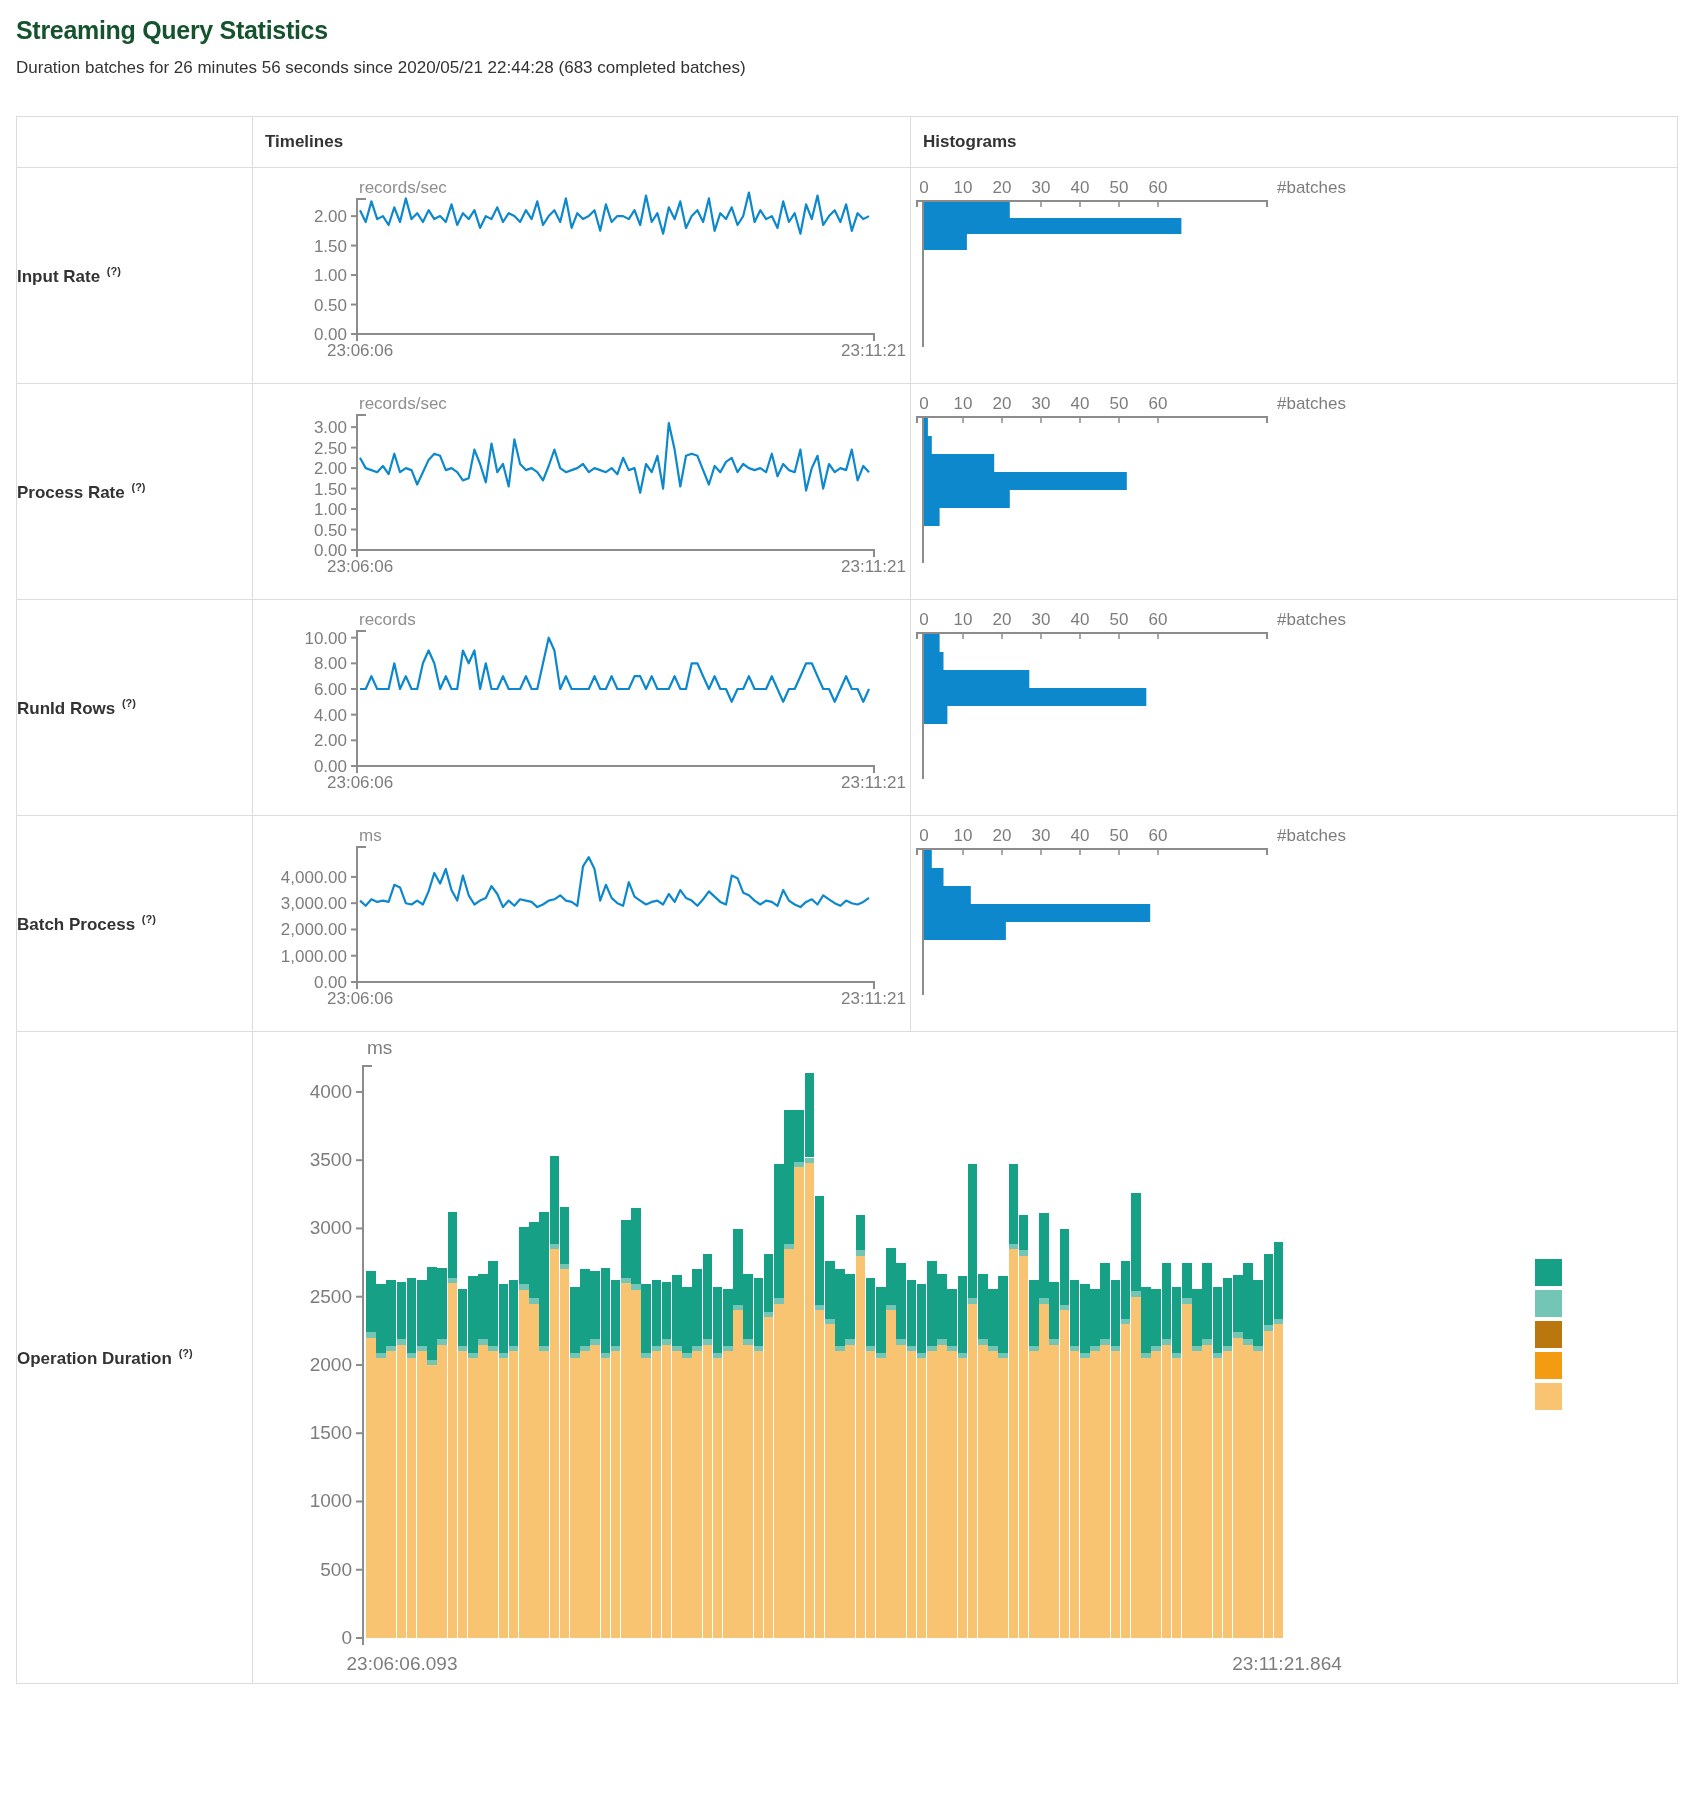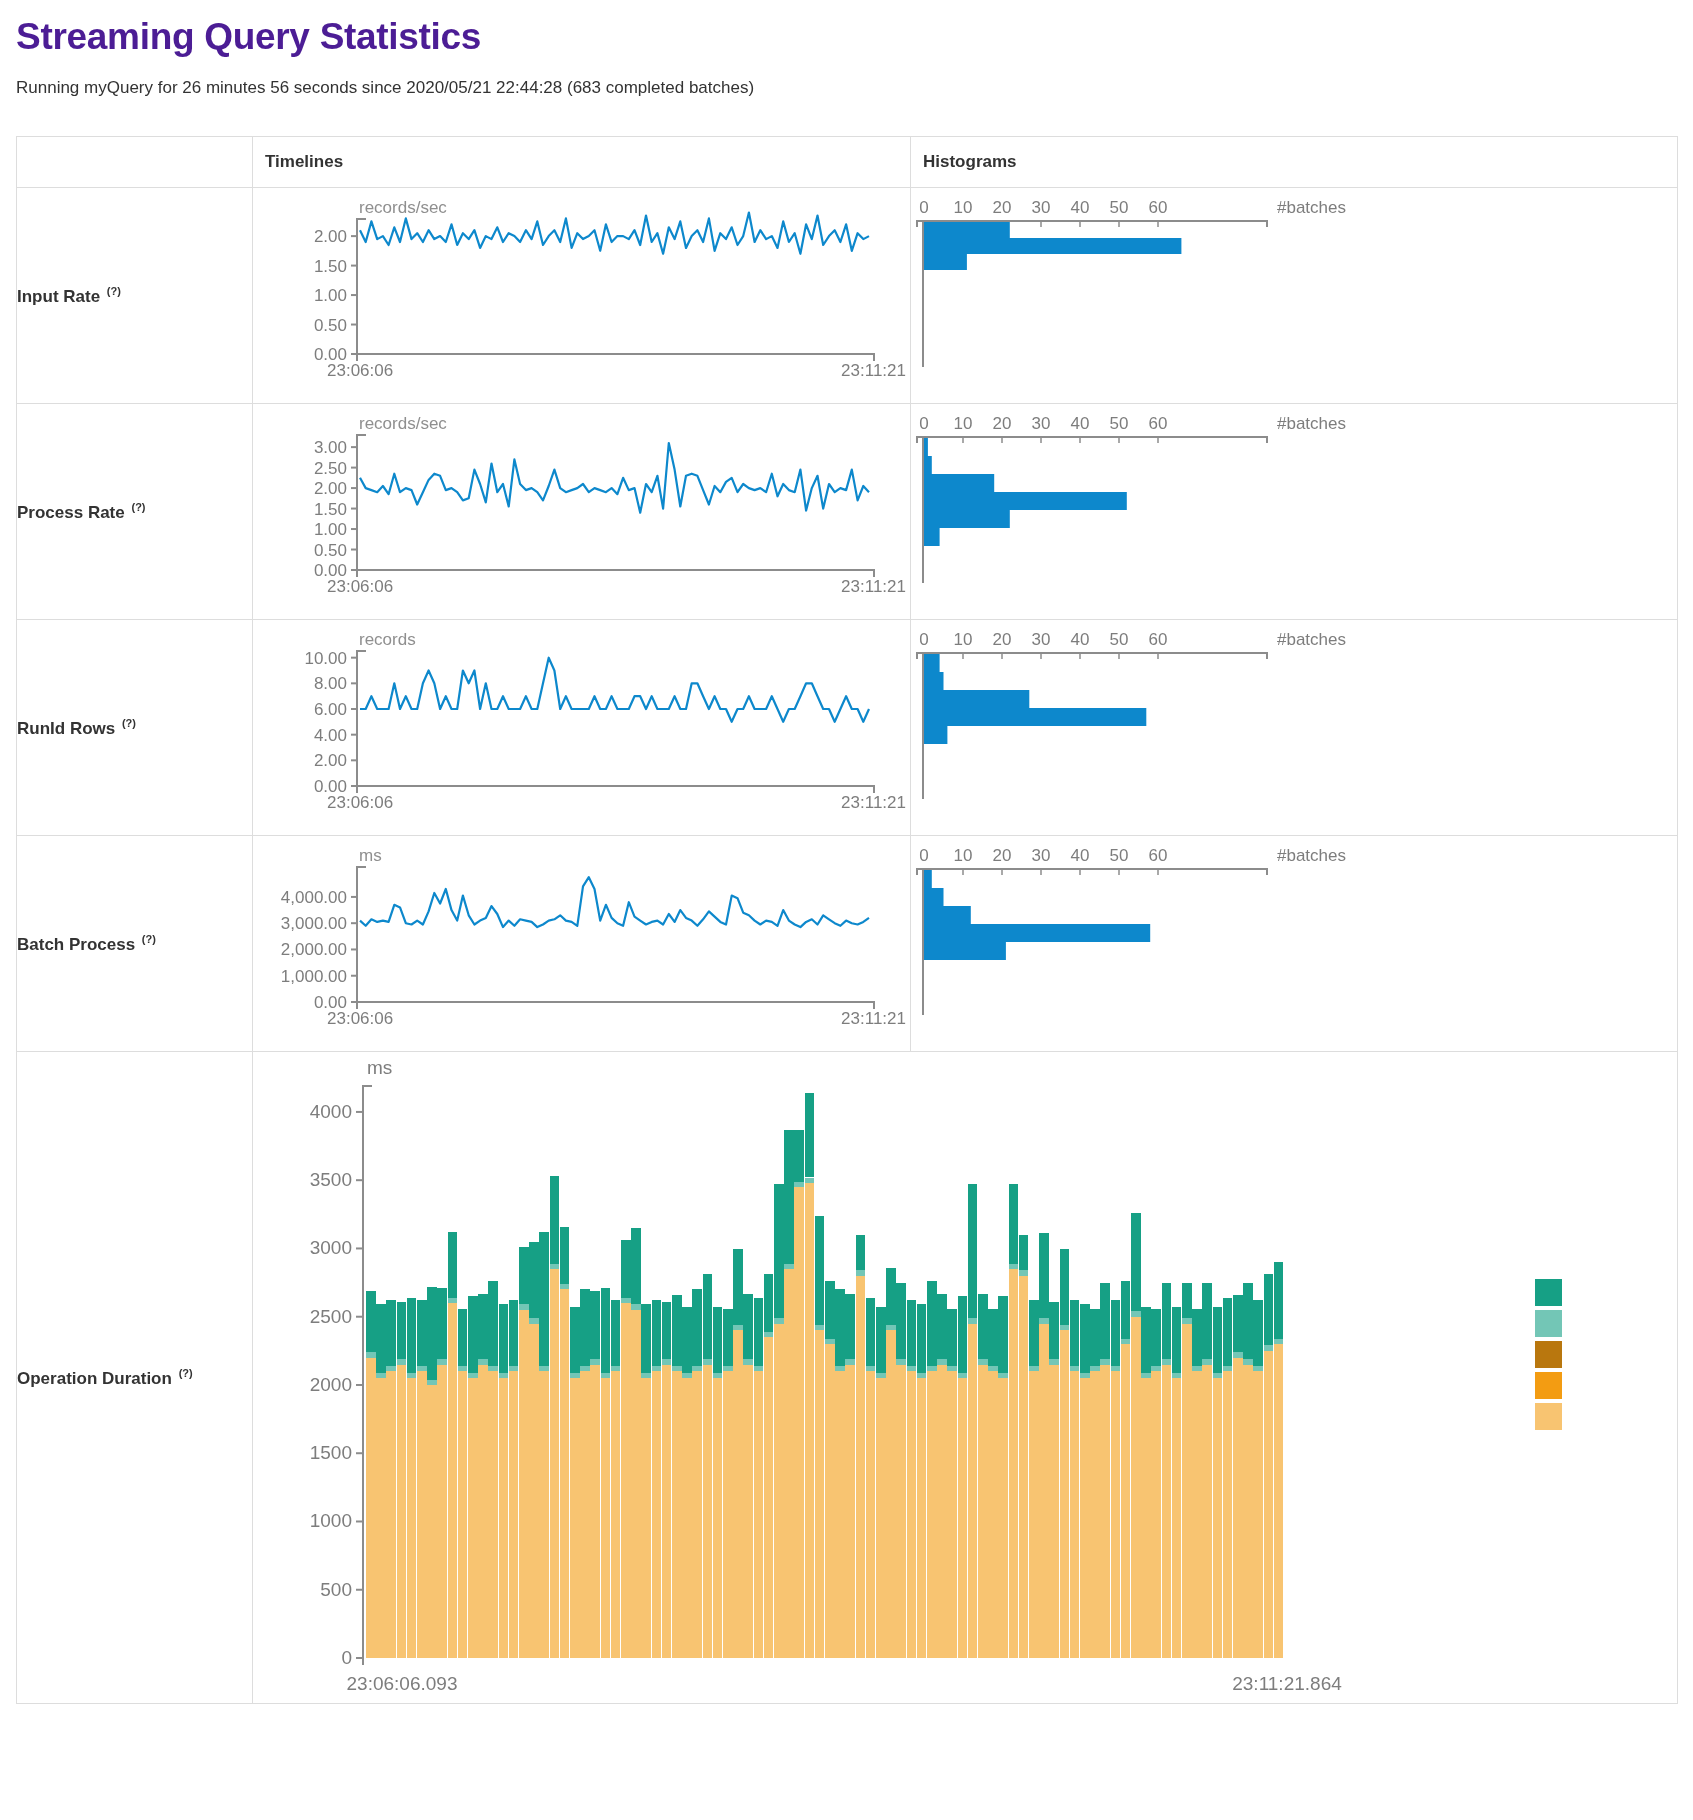--- a/index.html
+++ b/index.html
@@ -1,19 +1,19 @@
 <!DOCTYPE html>
 <html><head>
 <meta charset="utf-8">
 <title>Streaming Query Statistics</title>
 <style>
   html,body{background:#fff;margin:0;padding:0;}
   body{width:1693px;color:#333;font-family:"Liberation Sans","DejaVu Sans",sans-serif;}
   .wrap{padding:0 16px;}
-  h1{font-size:37px;font-weight:700;margin:16px 0 20px;color:#4c1d95;letter-spacing:-0.3px;}
+  h1{font-size:25px;font-weight:700;margin:16px 0 13px;color:#14532d;letter-spacing:-0.3px;}
   .subtitle{font-size:17px;margin:0 0 38px;}
   .qinfo{font-size:17px;line-height:27px;margin:0 0 32px;}
   .qinfo div{margin:0;}
   b,strong{font-weight:400;}
   table.stats{border-collapse:collapse;width:1661px;table-layout:fixed;}
   table.stats th,table.stats td{border:1px solid #ddd;padding:0;vertical-align:middle;margin-left:30px;}
   table.stats thead th{height:50px;text-align:left;padding-left:12px;font-size:17px;color:#333;font-weight:700;background:#fff;}
   col.c-label{width:236px;} col.c-time{width:658px;} col.c-hist{width:767px;}
   td.metric{padding-left:12px;font-size:17px;font-weight:700;}
   td.metric sup{font-size:11px;font-weight:700;margin-left:2px;}
@@ -21,21 +21,21 @@
   tr.op-row td{height:651px;vertical-align:top;}
   svg{display:block;}
   .chart-cell svg{margin:0;}
 </style>
 </head>
 <body>
 
 <div class="wrap">
   <h1>Streaming Query Statistics</h1>
 
-  <p class="subtitle"><span>Running myQuery for </span><b>26 minutes 56 seconds</b><span> since </span><b>2020/05/21 22:44:28</b><span> (</span><b>683</b><span> completed batches)</span></p>
+  <p class="subtitle"><span>Duration batches for </span><b>26 minutes 56 seconds</b><span> since </span><b>2020/05/21 22:44:28</b><span> (</span><b>683</b><span> completed batches)</span></p>
 
 
   <table class="stats">
     <colgroup>
         <col class="c-label">
         <col class="c-time">
         <col class="c-hist">
       </colgroup>
     <thead>
       <tr>

